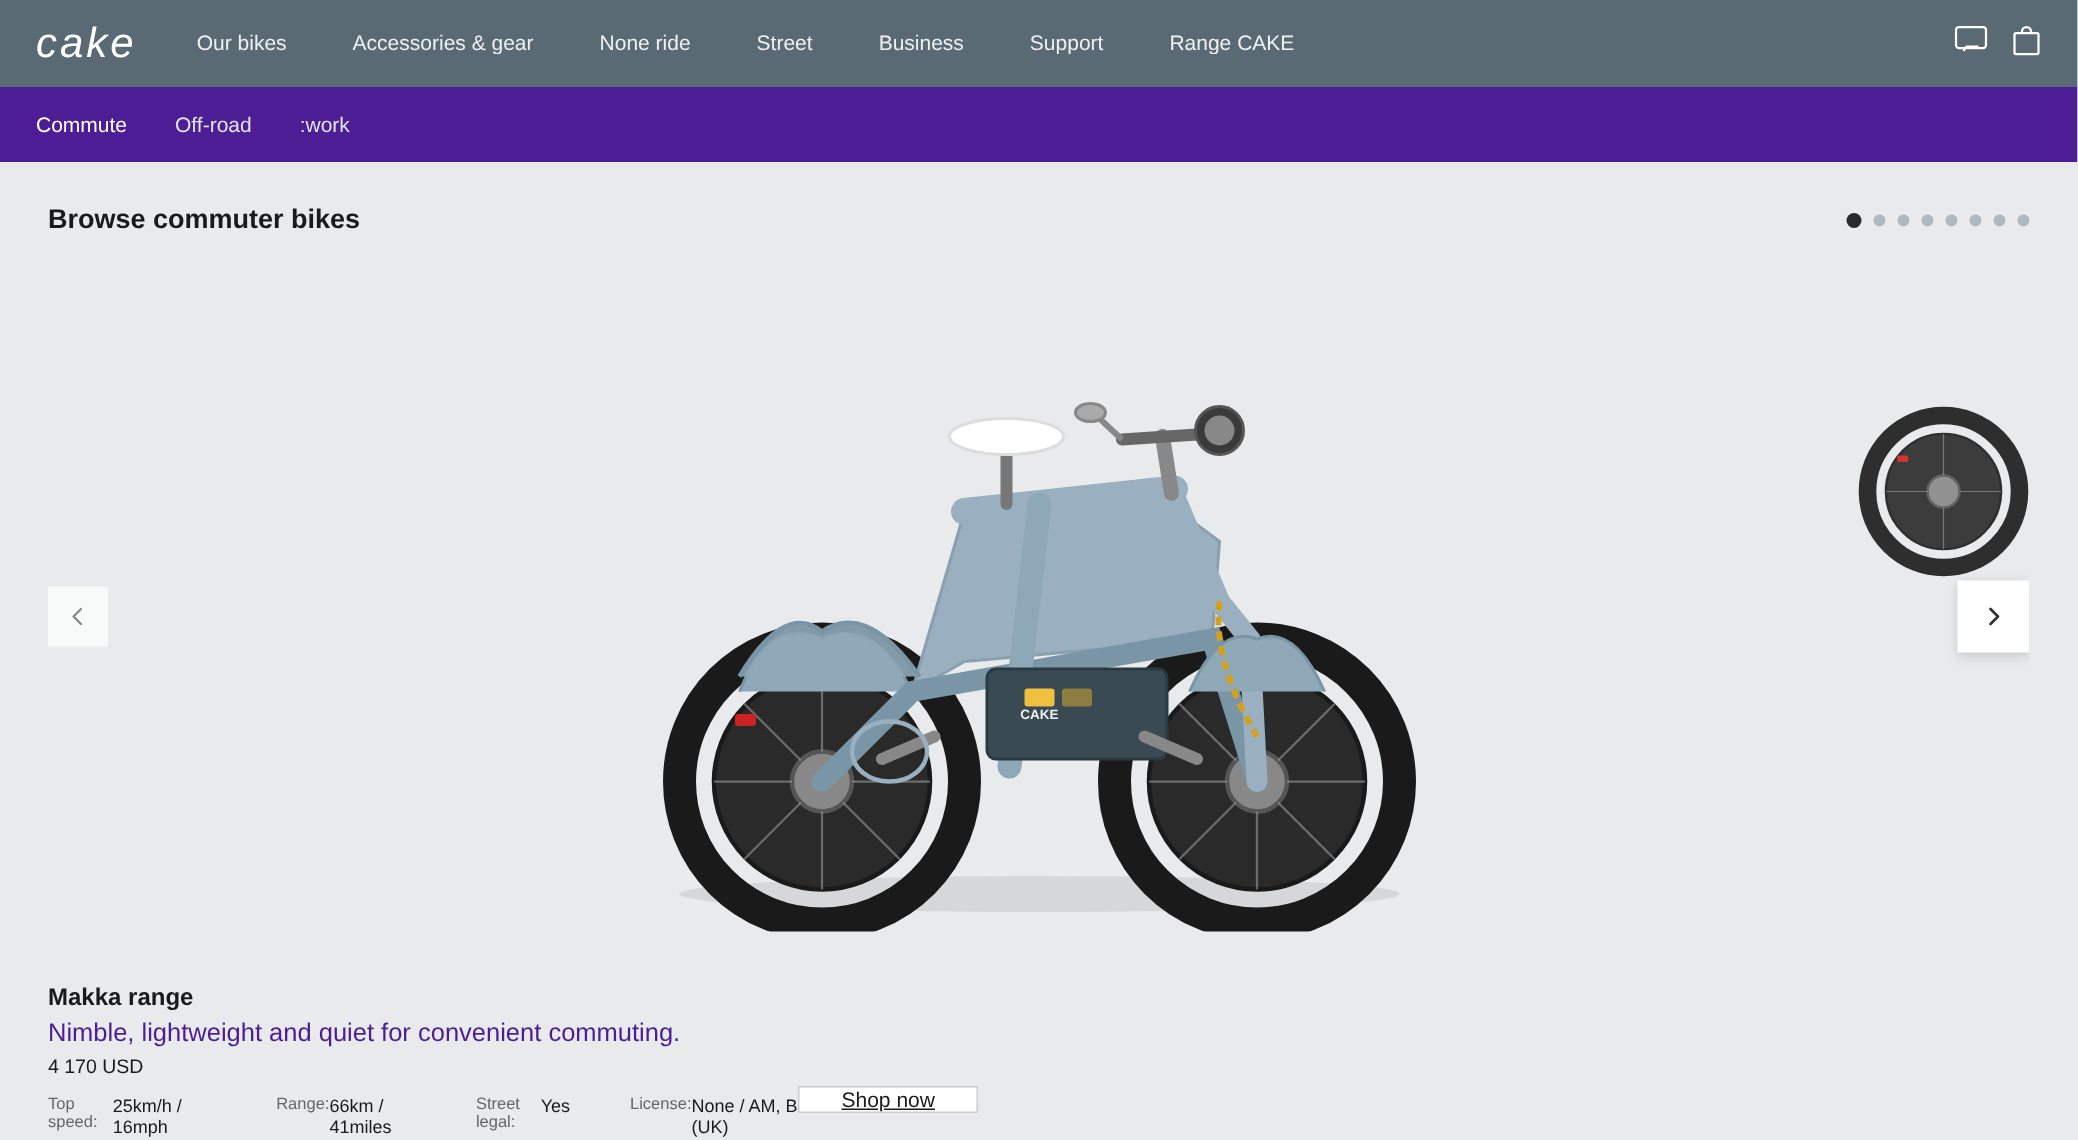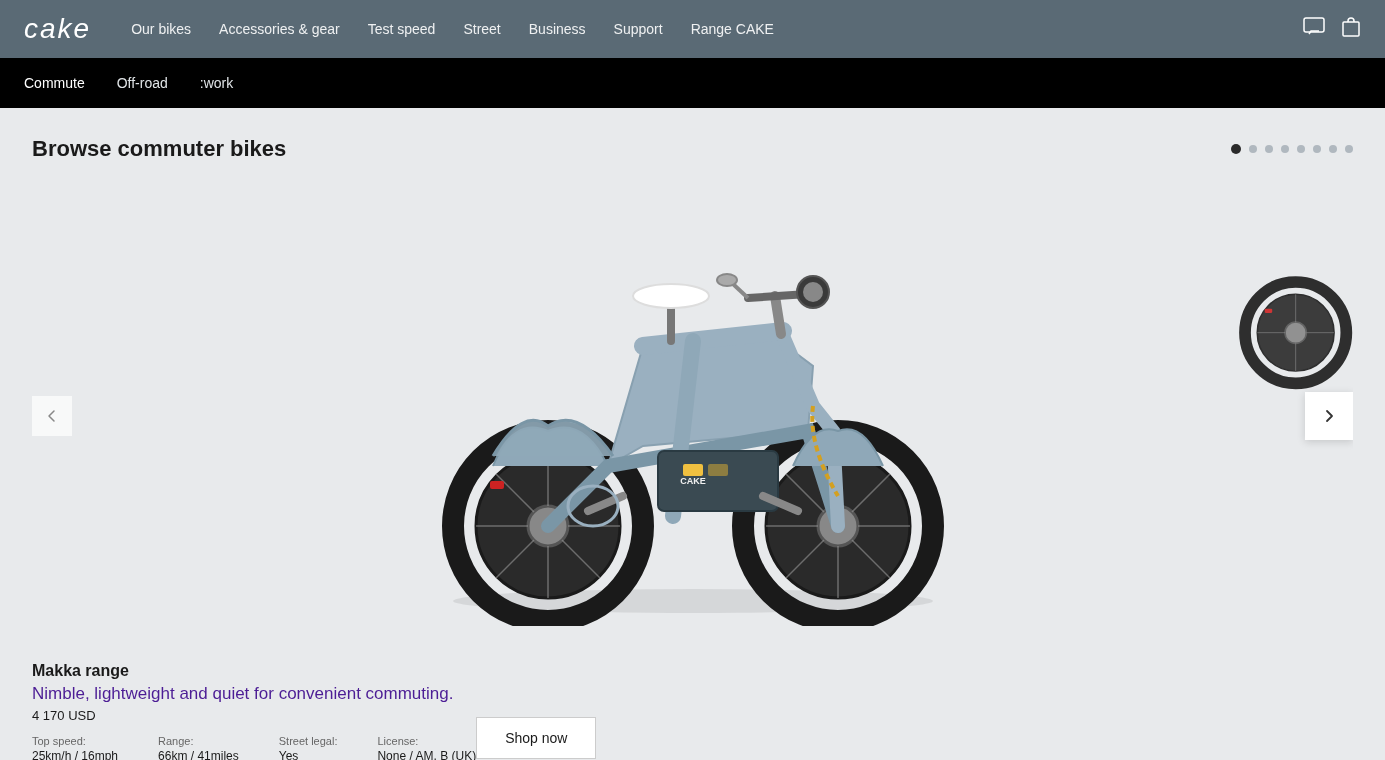--- a/index.html
+++ b/index.html
@@ -17,21 +17,21 @@
     .logo {
       font-size: 28px;
       font-weight: 300;
       color: #fff;
       letter-spacing: 2px;
       margin-right: 40px;
       font-style: italic;
     }
     .nav-links {
       display: flex;
-      gap: 28px;
+      gap: 44px;
       list-style: none;
       flex: 1;
       align-items: flex-end;
     }
     .nav-links li a {
       color: #fff;
       text-decoration: none;
       font-size: 14px;
       font-weight: 400;
       opacity: 0.9;
@@ -44,21 +44,21 @@
     .nav-icon-btn {
       background: none;
       border: none;
       cursor: pointer;
       color: #fff;
       font-size: 18px;
     }
 
     
     .sub-nav {
-      background: #000000;
+      background: #4c1d95;
       height: 50px;
       display: flex;
       align-items: center;
       padding: 0 24px;
       gap: 32px;
     }
     .sub-nav a {
       color: #e0e4e7;
       text-decoration: none;
       font-size: 14px;
@@ -76,21 +76,21 @@
       position: relative;
     }
 
     .browse-header {
       display: flex;
       align-items: center;
       justify-content: space-between;
       margin-bottom: 24px;
     }
     .browse-title {
-      font-size: 22px;
+      font-size: 18px;
       font-weight: 600;
       color: #1a1a1a;
     }
 
     
     .carousel-dots {
       display: flex;
       gap: 8px;
       align-items: center;
     }
@@ -207,53 +207,54 @@
       color: #1a1a1a;
       font-weight: 500;
       margin-bottom: 12px;
     }
     .product-specs {
       display: flex;
       gap: 40px;
     }
     .spec-item {
       display: flex;
-      flex-direction: column;
+      flex-direction: row;
     }
     .spec-label {
       font-size: 11px;
       color: #666;
       margin-bottom: 2px;
     }
     .spec-value {
       font-size: 12px;
       color: #1a1a1a;
       font-weight: 500;
     }
     .shop-btn {
       background: #fff;
       border: 1.5px solid #ccc;
-      padding: 12px 28px;
+      padding: 0 28px;
       font-size: 14px;
       cursor: pointer;
       font-weight: 400;
       color: #1a1a1a;
       white-space: nowrap;
-      margin-bottom: 4px;
+      margin-bottom: 16px;
+      text-decoration: underline;
     }
   </style>
 </head>
 <body>
 
 <nav class="top-nav">
   <div class="logo">cake</div>
   <ul class="nav-links">
     <li><a href="#">Our bikes</a></li>
     <li><a href="#">Accessories &amp; gear</a></li>
-    <li><a href="#">Test speed</a></li>
+    <li><a href="#">None ride</a></li>
     <li><a href="#">Street</a></li>
     <li><a href="#">Business</a></li>
     <li><a href="#">Support</a></li>
     <li><a href="#">Range CAKE</a></li>
   </ul>
   <div class="nav-icons">
     <button class="nav-icon-btn">
       <svg width="22" height="20" viewBox="0 0 22 20" fill="none" xmlns="http://www.w3.org/2000/svg">
         <rect x="1" y="1" width="20" height="14" rx="2" stroke="white" stroke-width="1.5"></rect>
         <path d="M6 17l2-3h8" stroke="white" stroke-width="1.5"></path>

